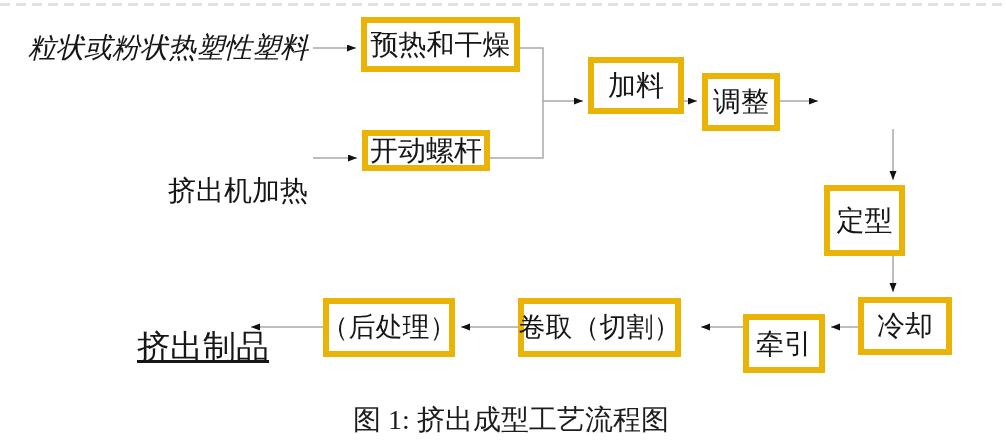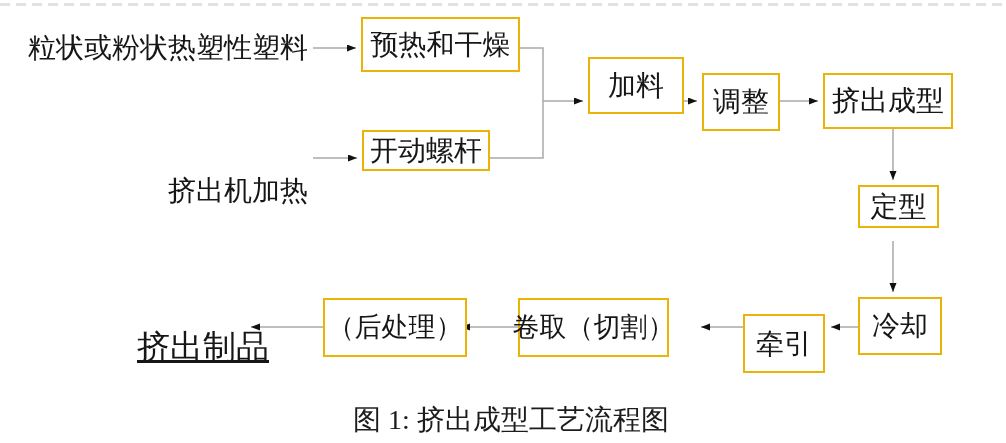--- a/index.html
+++ b/index.html
@@ -22,49 +22,49 @@
   
   .wires{
     position:absolute; left:0; top:0;
     width:1006px; height:443px;
     pointer-events:none;
   }
   
   .fbox{
     position:absolute;
     box-sizing:border-box;
-    border:2px solid #eab308;
+    border:6px solid #eab308;
     background:#ffffff;
     display:flex;
     align-items:center;
     justify-content:center;
     font-size:28px;
     line-height:1;
     white-space:nowrap;
     color:#161616;
   }
   .b-preheat   {left:361px; top:17px;  width:159px; height:55px;}
   .b-screw     {left:362px; top:130px; width:128px; height:41px;}
   .b-feed      {left:588px; top:57px;  width:96px;  height:57px;}
   .b-adjust    {left:702px; top:73px;  width:78px;  height:58px;}
   .b-extrude   {left:823px; top:73px;  width:130px; height:56px;}
-  .b-shape     {left:858px; top:185px; width:81px;  height:43px;}
-  .b-cool      {left:858px; top:297px; width:84px;  height:58px;}
+  .b-shape     {left:824px; top:185px; width:81px;  height:71px;}
+  .b-cool      {left:858px; top:297px; width:94px;  height:58px;}
   .b-pull      {left:743px; top:298px; width:82px;  height:59px;margin-top:16px;}
-  .b-coil      {left:518px; top:298px; width:151px; height:59px; font-size:27px;}
-  .b-post      {left:323px; top:298px; width:144px; height:59px; font-size:27px;}
+  .b-coil      {left:518px; top:298px; width:163px; height:59px; font-size:27px;}
+  .b-post      {left:323px; top:298px; width:132px; height:59px; font-size:27px;}
   
   .flabel{
     position:absolute;
     font-size:28px;
     line-height:30px;
     white-space:nowrap;
     color:#161616;
   }
-  .l-material {left:28px;  top:33px;}
+  .l-material {left:28px;  top:33px;font-style:italic;}
   .l-heating  {left:168px; top:143px;margin-top:33px;}
   .l-product  {left:137px; top:332px; font-size:33px;text-decoration:underline;}
   
   .caption{
     position:absolute;
     left:0; right:0;
     top:401px;
     text-align:center;
     font-size:28px;
     padding-left:16px;
@@ -101,21 +101,20 @@
   </svg>
 
   <div class="flabel l-material">粒状或粉状热塑性塑料</div>
   <div class="flabel l-heating">挤出机加热</div>
   <div class="flabel l-product">挤出制品</div>
 
   <div class="fbox b-preheat">预热和干燥</div>
   <div class="fbox b-screw">开动螺杆</div>
   <div class="fbox b-feed">加料</div>
   <div class="fbox b-adjust">调整</div>
-  <div class="fbox b-extrude">挤出成型</div>
   <div class="fbox b-shape">定型</div>
   <div class="fbox b-cool">冷却</div>
   <div class="fbox b-pull">牵引</div>
   <div class="fbox b-coil">卷取（切割）</div>
   <div class="fbox b-post">（后处理）</div>
 
   <div class="caption">图 1: 挤出成型工艺流程图</div>
 
 </div>
 

